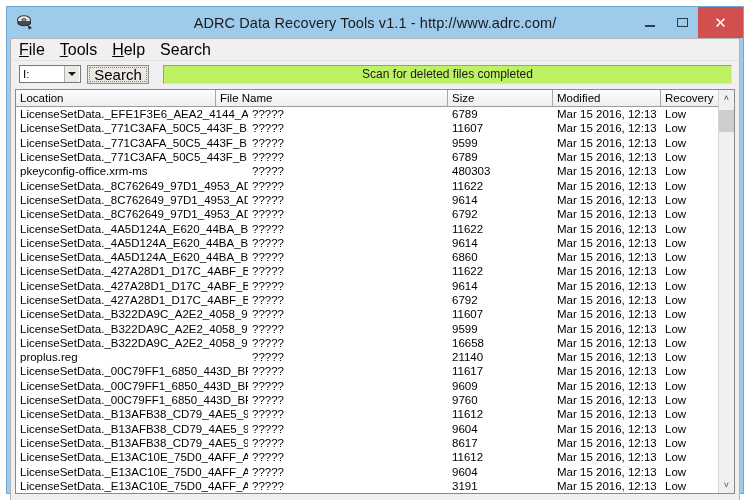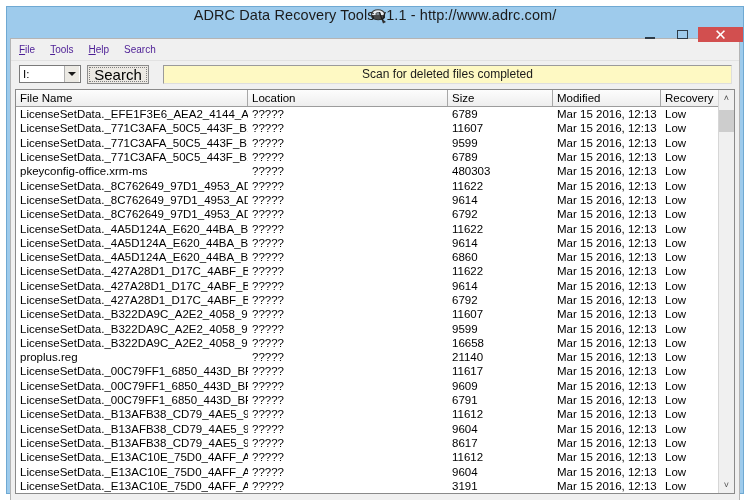--- a/index.html
+++ b/index.html
@@ -20,21 +20,20 @@
     flex-direction: column;
   }
   
   #titlebar {
     height: 31px;
     min-height: 31px;
     background: #9ecbec;
     display: flex;
     align-items: center;
     position: relative;
-    flex-direction: column;
   }
   #app-icon {
     width: 20px; height: 20px;
     margin-left: 8px;
     position: relative;
     flex: 0 0 auto;
   }
   #app-icon svg { display: block; }
   #title-text {
     position: absolute;
@@ -87,22 +86,22 @@
   #menubar {
     height: 22px;
     min-height: 22px;
     background: #f0f0f0;
     display: flex;
     align-items: center;
     padding-left: 8px;
     border-bottom: 1px solid #e2e2e2;
   }
   .menu-item {
-    font-size: 10px;
-    color: #4c1d95;
+    font-size: 16px;
+    color: #000000;
     padding: 2px 9px 2px 0;
     margin-right: 6px;
     cursor: default;
     white-space: nowrap;
   }
   .menu-item u { text-decoration: underline; }
   
   #toolbar {
     height: 26px;
     min-height: 26px;
@@ -154,21 +153,21 @@
     align-items: center;
     justify-content: center;
     cursor: default;
     outline: 1px dotted #7f7f7f;
     outline-offset: -3px;
   }
   #status-box {
     margin-left: 14px;
     flex: 1;
     height: 19px;
-    background: #fef9c3;
+    background: #bef264;
     border: 1px solid #9b9b9b;
     border-right-color: #dedede;
     border-bottom-color: #dedede;
     display: flex;
     align-items: center;
     justify-content: center;
     font-size: 12px;
     color: #1a1a1a;
     margin-right: 3px;
   }
@@ -341,22 +340,22 @@
       <div id="search-button">Search</div>
       <div id="status-box">
         <span>Scan for deleted files completed</span>
       </div>
     </div>
 
     <div id="listview-wrap">
       <div id="list-inner">
         <div id="list-cols">
           <div id="header-row">
+            <div class="col-head c-loc">Location</div>
             <div class="col-head c-name">File Name</div>
-            <div class="col-head c-loc">Location</div>
             <div class="col-head c-size">Size</div>
             <div class="col-head c-mod">Modified</div>
             <div class="col-head c-int">Recovery</div>
           </div>
           <div id="rows">
               <div class="row">
                 <div class="cell c-name">LicenseSetData._EFE1F3E6_AEA2_4144_A208...</div>
                 <div class="cell c-loc">?????</div>
                 <div class="cell c-size">6789</div>
                 <div class="cell c-mod">Mar 15 2016, 12:13</div>
@@ -491,21 +490,21 @@
               <div class="row">
                 <div class="cell c-name">LicenseSetData._00C79FF1_6850_443D_BF61...</div>
                 <div class="cell c-loc">?????</div>
                 <div class="cell c-size">9609</div>
                 <div class="cell c-mod">Mar 15 2016, 12:13</div>
                 <div class="cell c-int">Low</div>
               </div>
               <div class="row">
                 <div class="cell c-name">LicenseSetData._00C79FF1_6850_443D_BF61...</div>
                 <div class="cell c-loc">?????</div>
-                <div class="cell c-size">6791</div>
+                <div class="cell c-size">9760</div>
                 <div class="cell c-mod">Mar 15 2016, 12:13</div>
                 <div class="cell c-int">Low</div>
               </div>
               <div class="row">
                 <div class="cell c-name">LicenseSetData._B13AFB38_CD79_4AE5_9F7F...</div>
                 <div class="cell c-loc">?????</div>
                 <div class="cell c-size">11612</div>
                 <div class="cell c-mod">Mar 15 2016, 12:13</div>
                 <div class="cell c-int">Low</div>
               </div>

